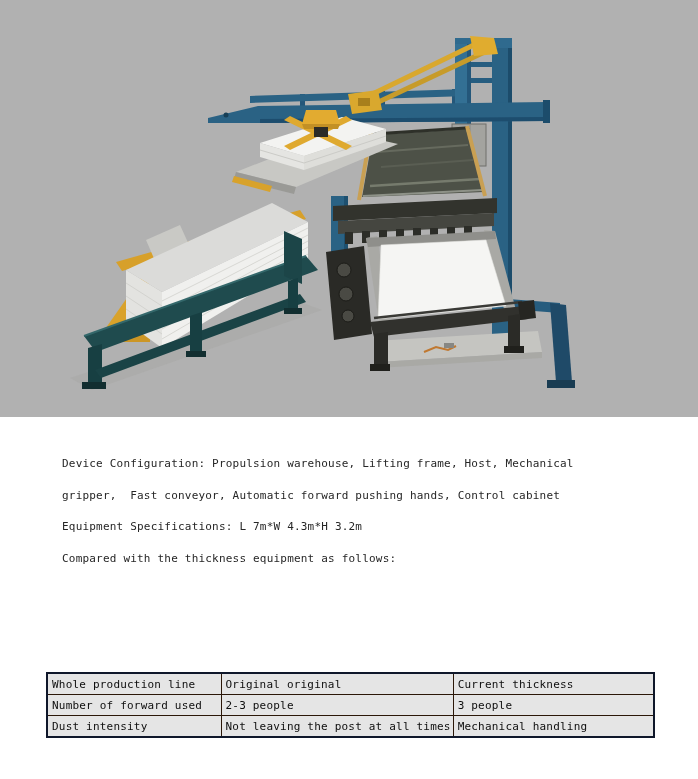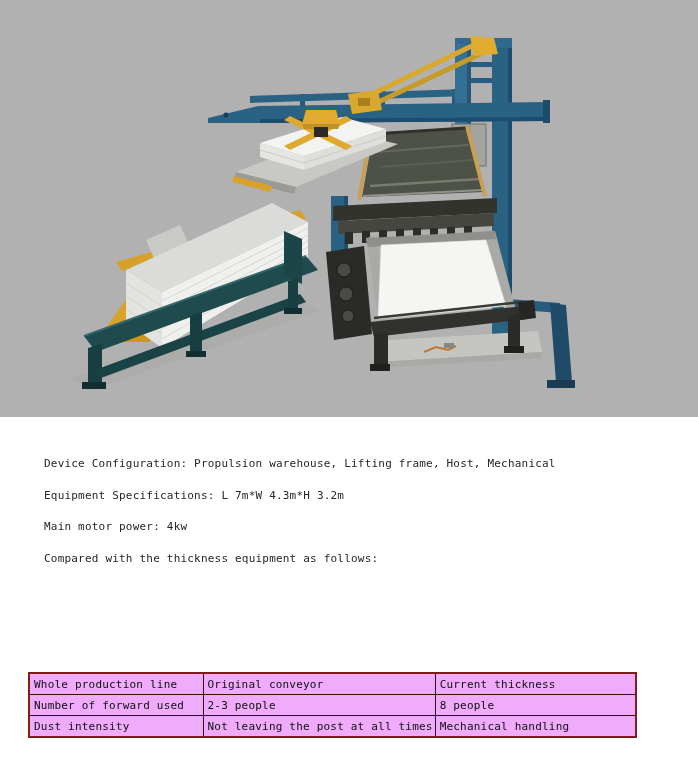--- a/index.html
+++ b/index.html
@@ -2,29 +2,29 @@
 <html><head>
 <meta charset="utf-8">
 <style>
   html,body{margin:0;padding:0;}
   body{
     width:698px;height:779px;position:relative;overflow:hidden;
     background:#ffffff;
     font-family:"DejaVu Sans Mono","Liberation Mono",monospace;
   }
   figure.photo{position:absolute;left:0;top:0;margin:0;width:698px;height:417px;}
-  .specs{position:absolute;left:44px;top:448px;width:630px;}
+  .specs{position:absolute;left:62px;top:448px;width:630px;}
   .specs p{
     margin:0;font-size:11px;line-height:31.5px;letter-spacing:.2px;
     color:#262626;white-space:pre;
   }
   table.cmp{
-    position:absolute;left:28px;top:672px;
+    position:absolute;left:46px;top:672px;
     border-collapse:collapse;table-layout:fixed;
-    background:#f0abfc;border:2px solid #7f1d1d;
+    background:#e5e5e5;border:2px solid #0f172a;
   }
   table.cmp td{
     border:1.5px solid #2B1708;height:20px;
     font-size:11px;line-height:1;color:#0e0e0e;letter-spacing:.2px;
     padding:0 2px 0 4px;white-space:nowrap;overflow:hidden;vertical-align:middle;
     font-family:"DejaVu Sans Mono","Liberation Mono",monospace;
   }
   .c1{width:174px}.c2{width:219px}.c3{width:201px}
 </style>
 </head>
@@ -179,41 +179,41 @@
     <polygon points="374,334 388,332 388,366 374,368" fill="#2B2B27"></polygon>
     <rect x="370" y="364" width="20" height="7" fill="#20201C"></rect>
     <polygon points="508,316 520,314 520,348 508,350" fill="#2B2B27"></polygon>
     <rect x="504" y="346" width="20" height="7" fill="#20201C"></rect>
   </g>
 </svg>
 </figure>
 
 <section class="specs">
   <p>Device Configuration: Propulsion warehouse, Lifting frame, Host, Mechanical</p>
+  <p>gripper,  Fast conveyor, Automatic forward pushing hands, Control cabinet</p>
   <p>Equipment Specifications: L 7m*W 4.3m*H 3.2m</p>
-  <p>Main motor power: 4kw</p>
   <p>Compared with the thickness equipment as follows:</p>
 </section>
 
 <table class="cmp">
   <colgroup>
       <col class="c1">
       <col class="c2">
       <col class="c3">
     </colgroup>
   <tbody>
     <tr>
       <td>Whole production line</td>
-      <td>Original conveyor</td>
+      <td>Original original</td>
       <td>Current thickness</td>
     </tr>
     <tr>
       <td>Number of forward used</td>
       <td>2-3 people</td>
-      <td>8 people</td>
+      <td>3 people</td>
     </tr>
     <tr>
       <td>Dust intensity</td>
       <td>Not leaving the post at all times</td>
       <td>Mechanical handling</td>
     </tr>
   </tbody>
 </table>
 
 </body></html>

